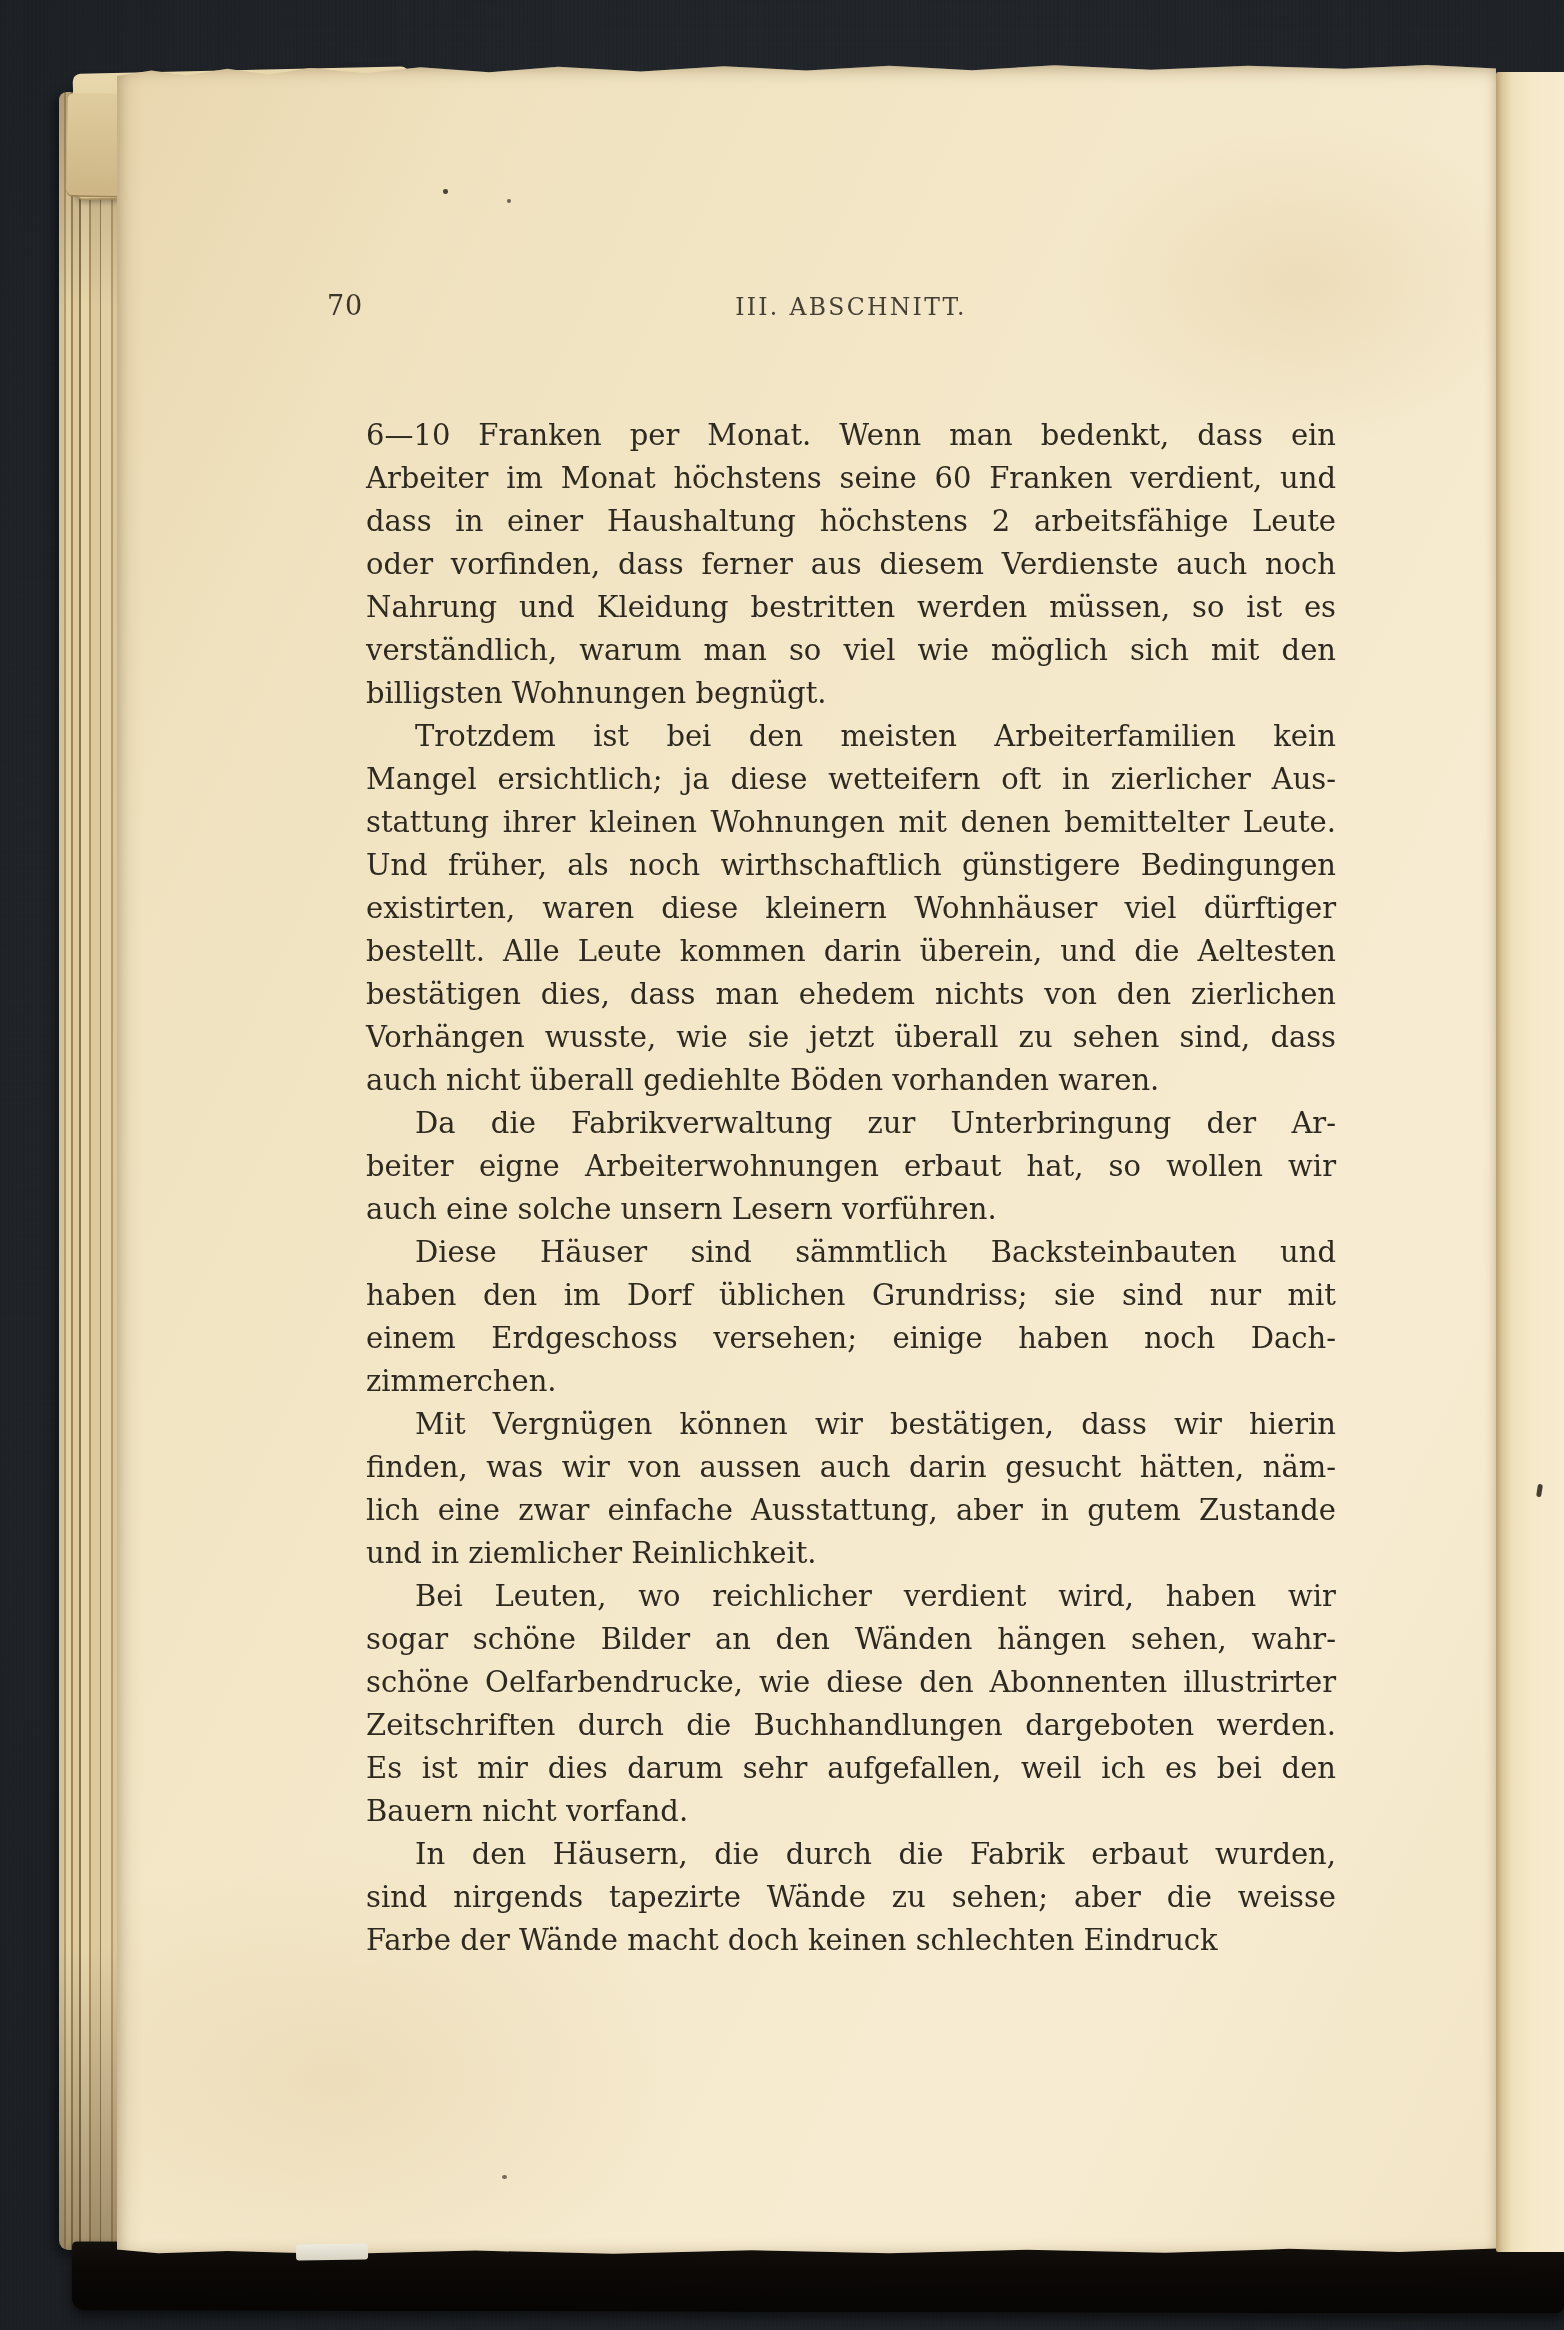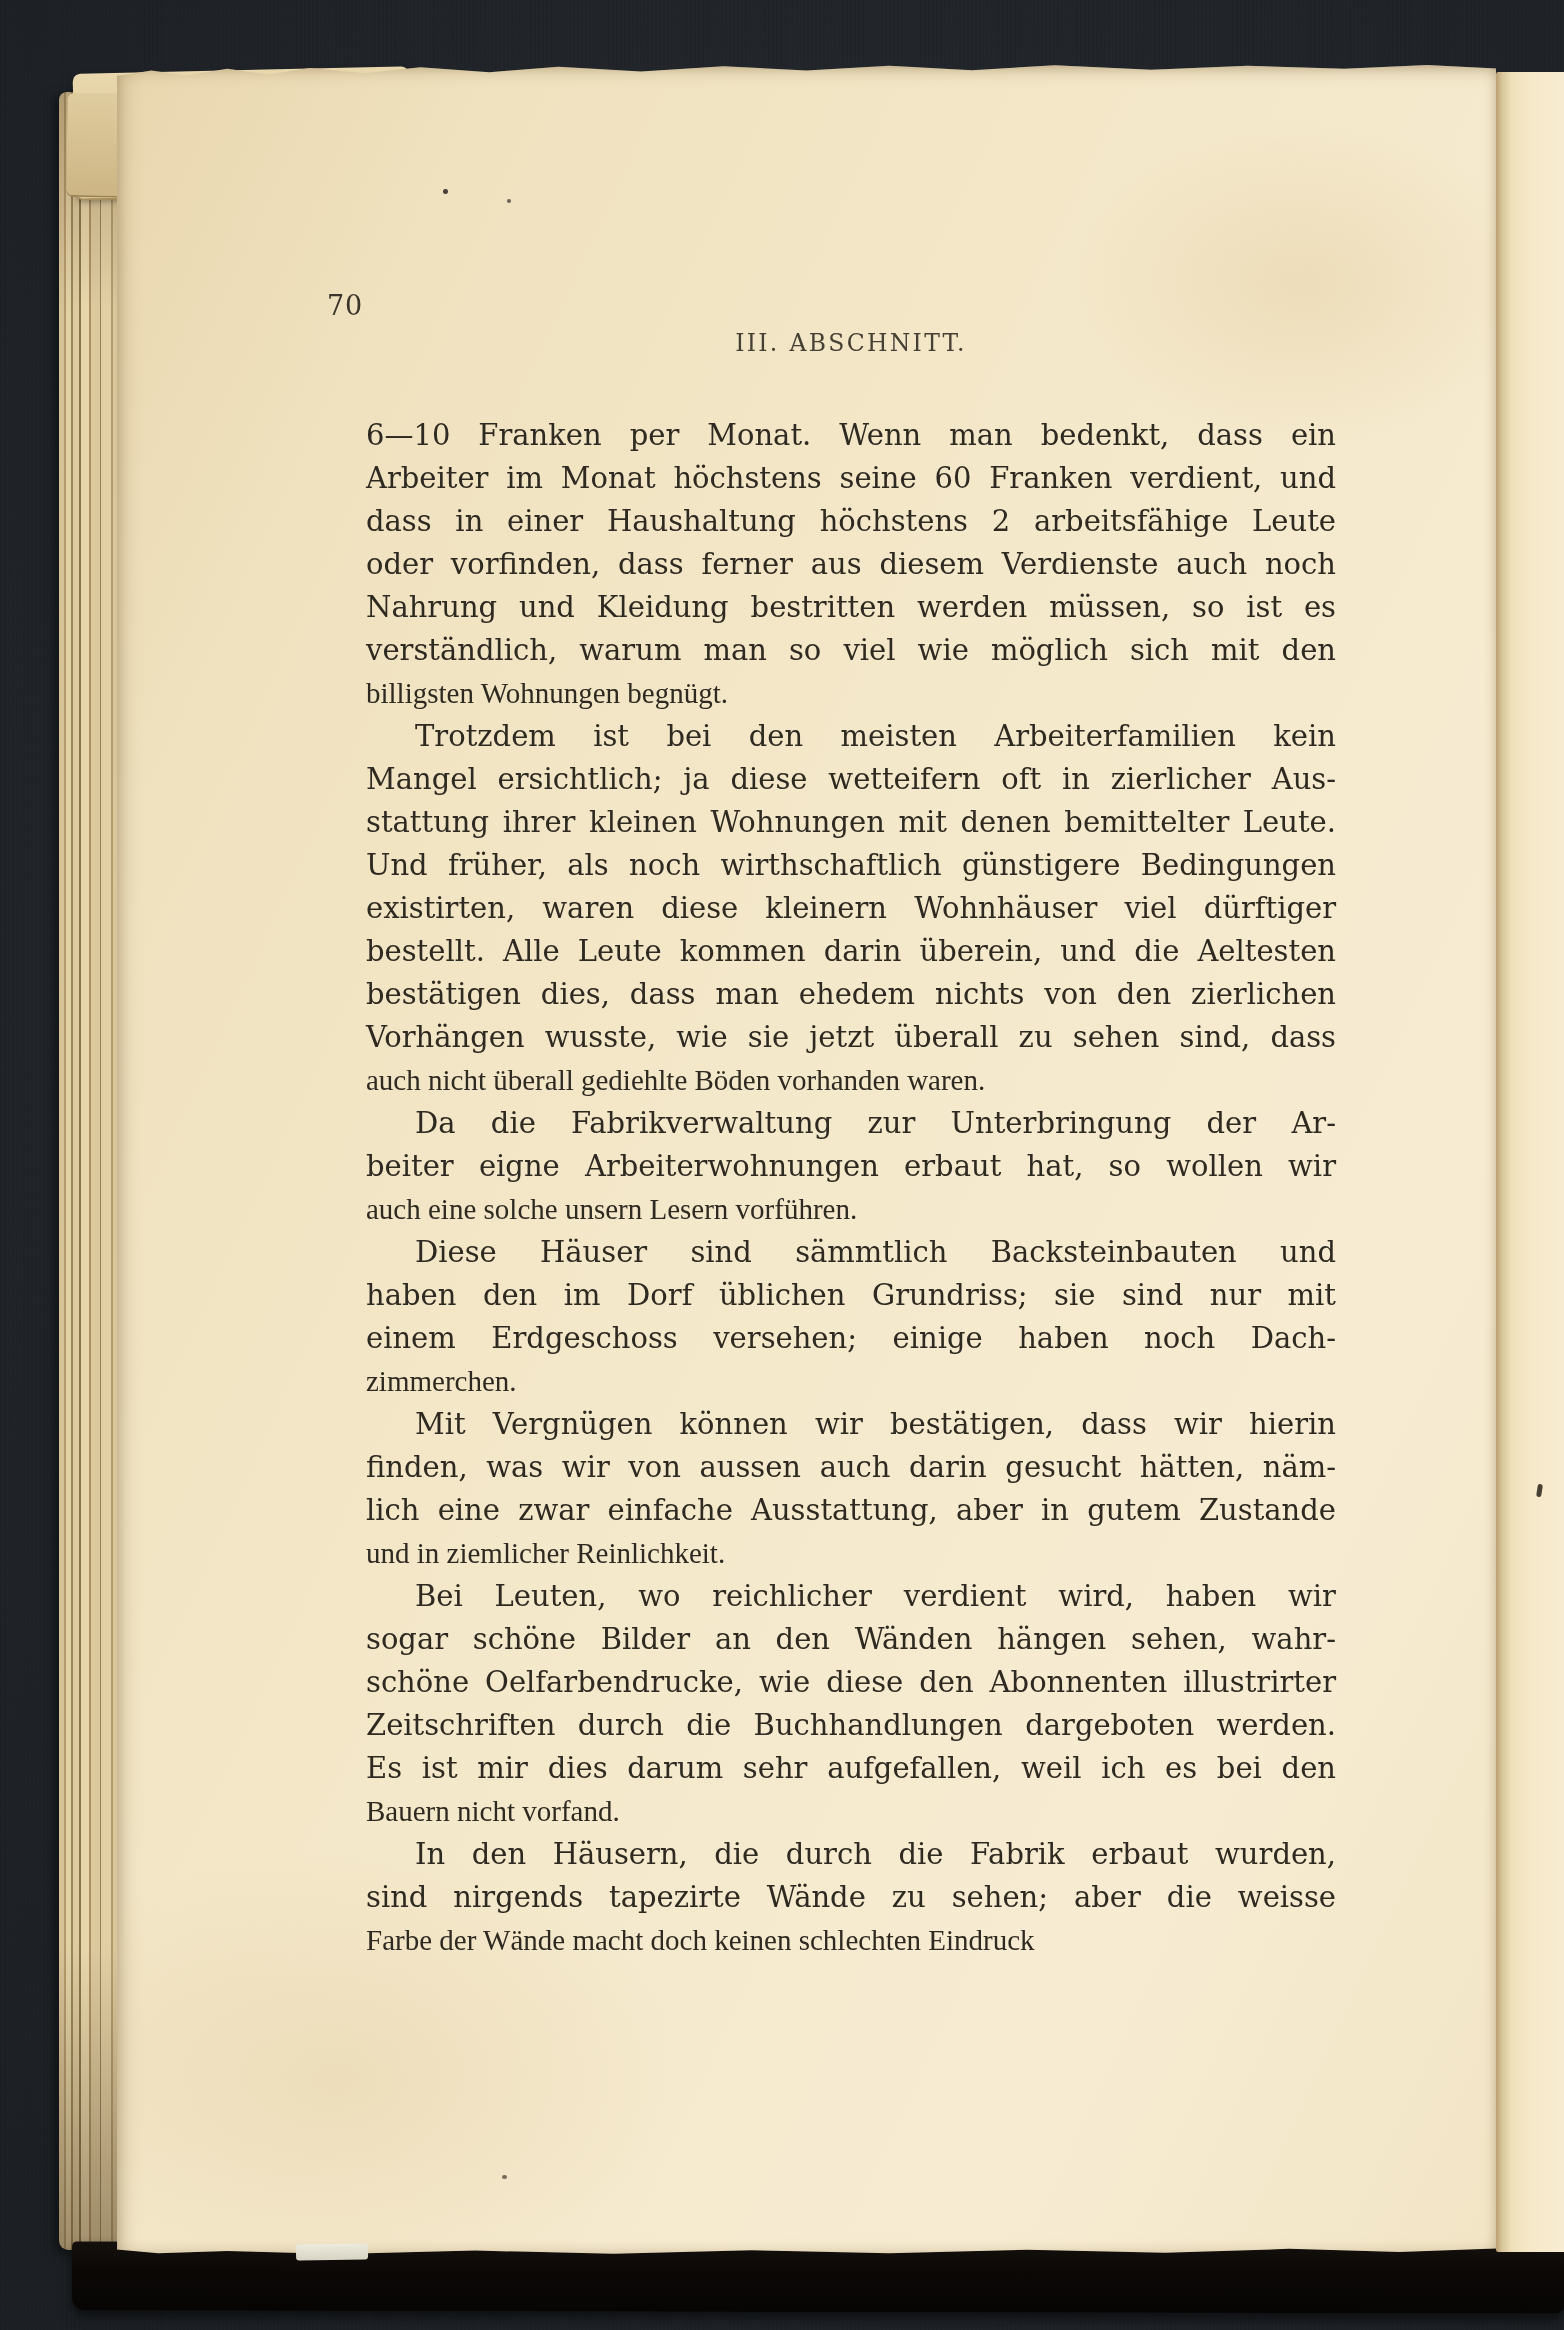--- a/index.html
+++ b/index.html
@@ -70,34 +70,34 @@
       100% 99.70%,93% 99.86%,85% 99.72%,76% 99.90%,66% 99.76%,56% 99.92%,
       46% 99.78%,36% 99.94%,26% 99.80%,16% 99.95%,8% 99.82%,3% 99.92%,0% 99.75%);
     color:#332d24;
   }
   .folio{
     position:absolute;left:210px;top:225px;
     font-size:27px;line-height:34px;letter-spacing:0.8px;color:#3a342a;
   }
   .running-head{
     position:absolute;left:249px;top:228px;width:970px;
-    text-align:center;font-size:23.5px;line-height:31px;letter-spacing:2.3px;color:#453f34;margin-top:36px;
+    text-align:center;font-size:23.5px;line-height:31px;letter-spacing:2.3px;color:#453f34;
   }
   .text-block{
     position:absolute;left:249px;top:302px;width:970px;
     font-size:29px;color:#2f2a21;
     text-rendering:optimizeLegibility;
     margin-top:48px;
   }
   .line{
     height:43px;line-height:43px;
     text-align:justify;text-align-last:justify;text-justify:inter-word;
     white-space:normal;
   }
-  .line.para-end{text-align-last:left;font-family:Liberation Serif, serif;}
+  .line.para-end{text-align-last:left;}
   .line.indent{text-indent:49px;}
   .speck{position:absolute;background:#4a4136;border-radius:50%;}
   .s1{left:326px;top:125px;width:4.7px;height:4.7px;}
   .s2{left:390px;top:135px;width:3.9px;height:3.9px;opacity:.8;}
   .s3{left:385px;top:2111px;width:4.7px;height:3.9px;opacity:.75;}
   .mark-right{
     position:absolute;left:1537px;top:1484px;width:4.7px;height:13.3px;
     background:#474033;border-radius:2.3px;transform:rotate(9deg);
   }
   .chip{

